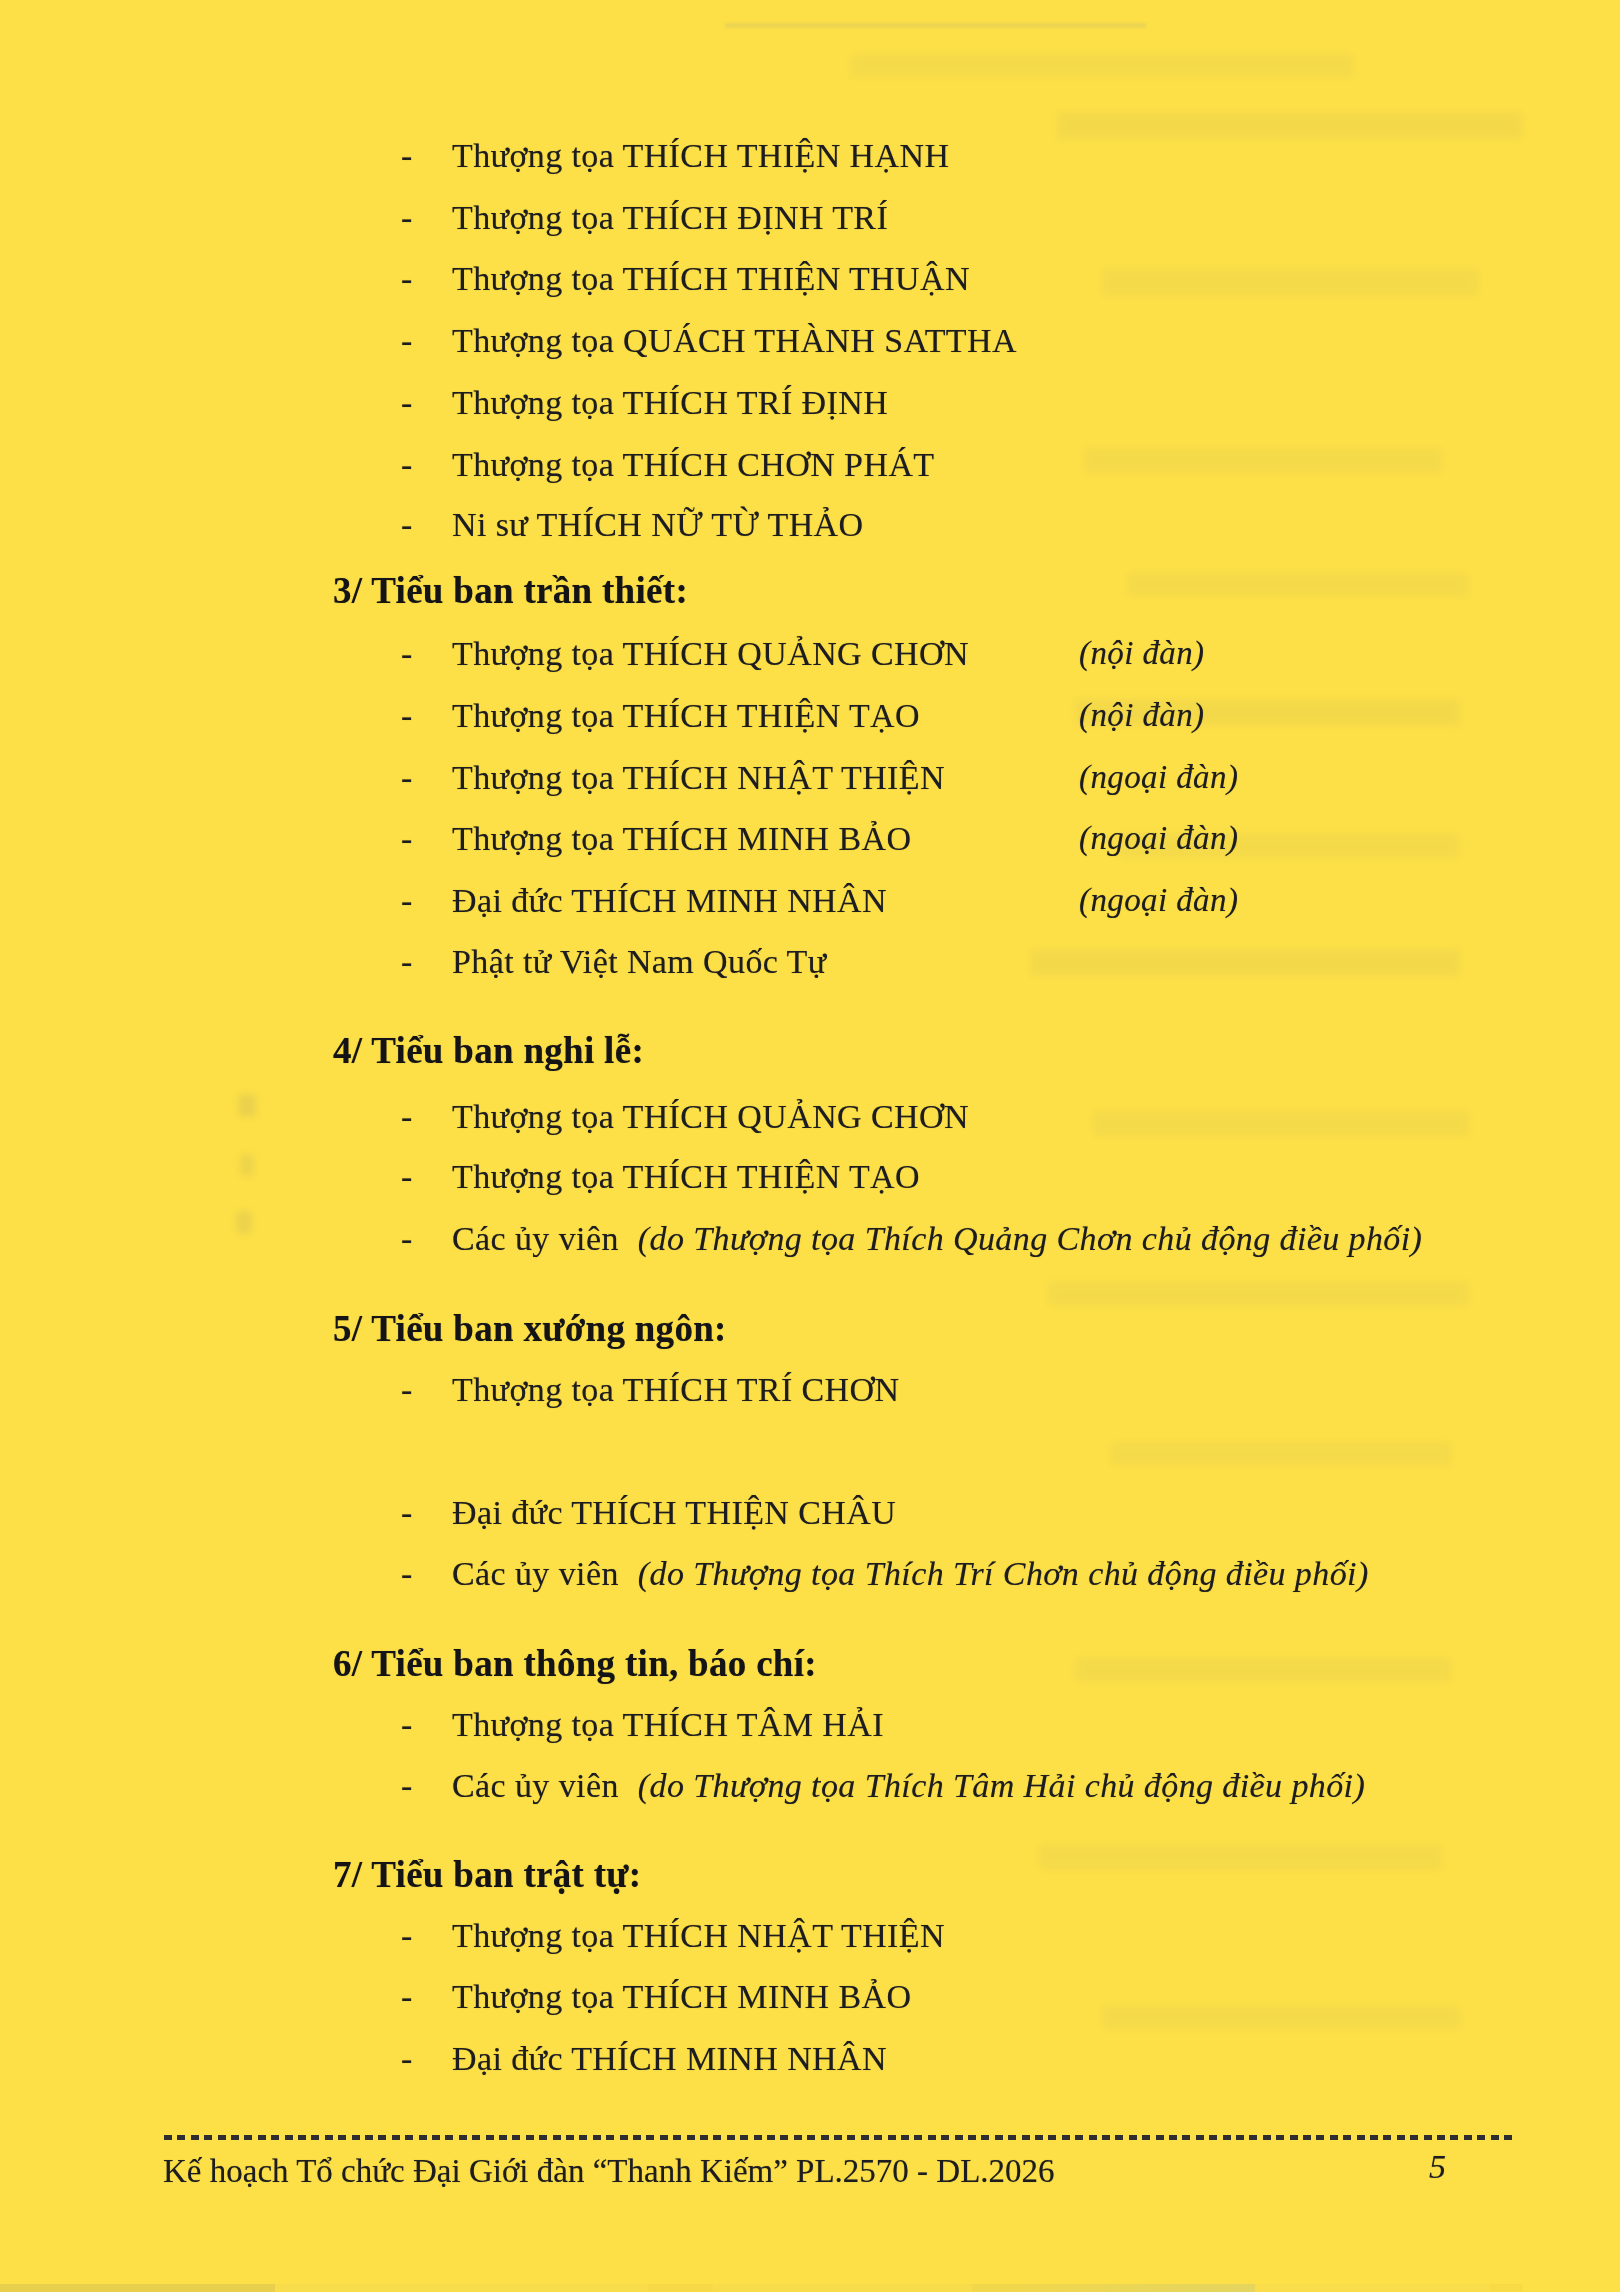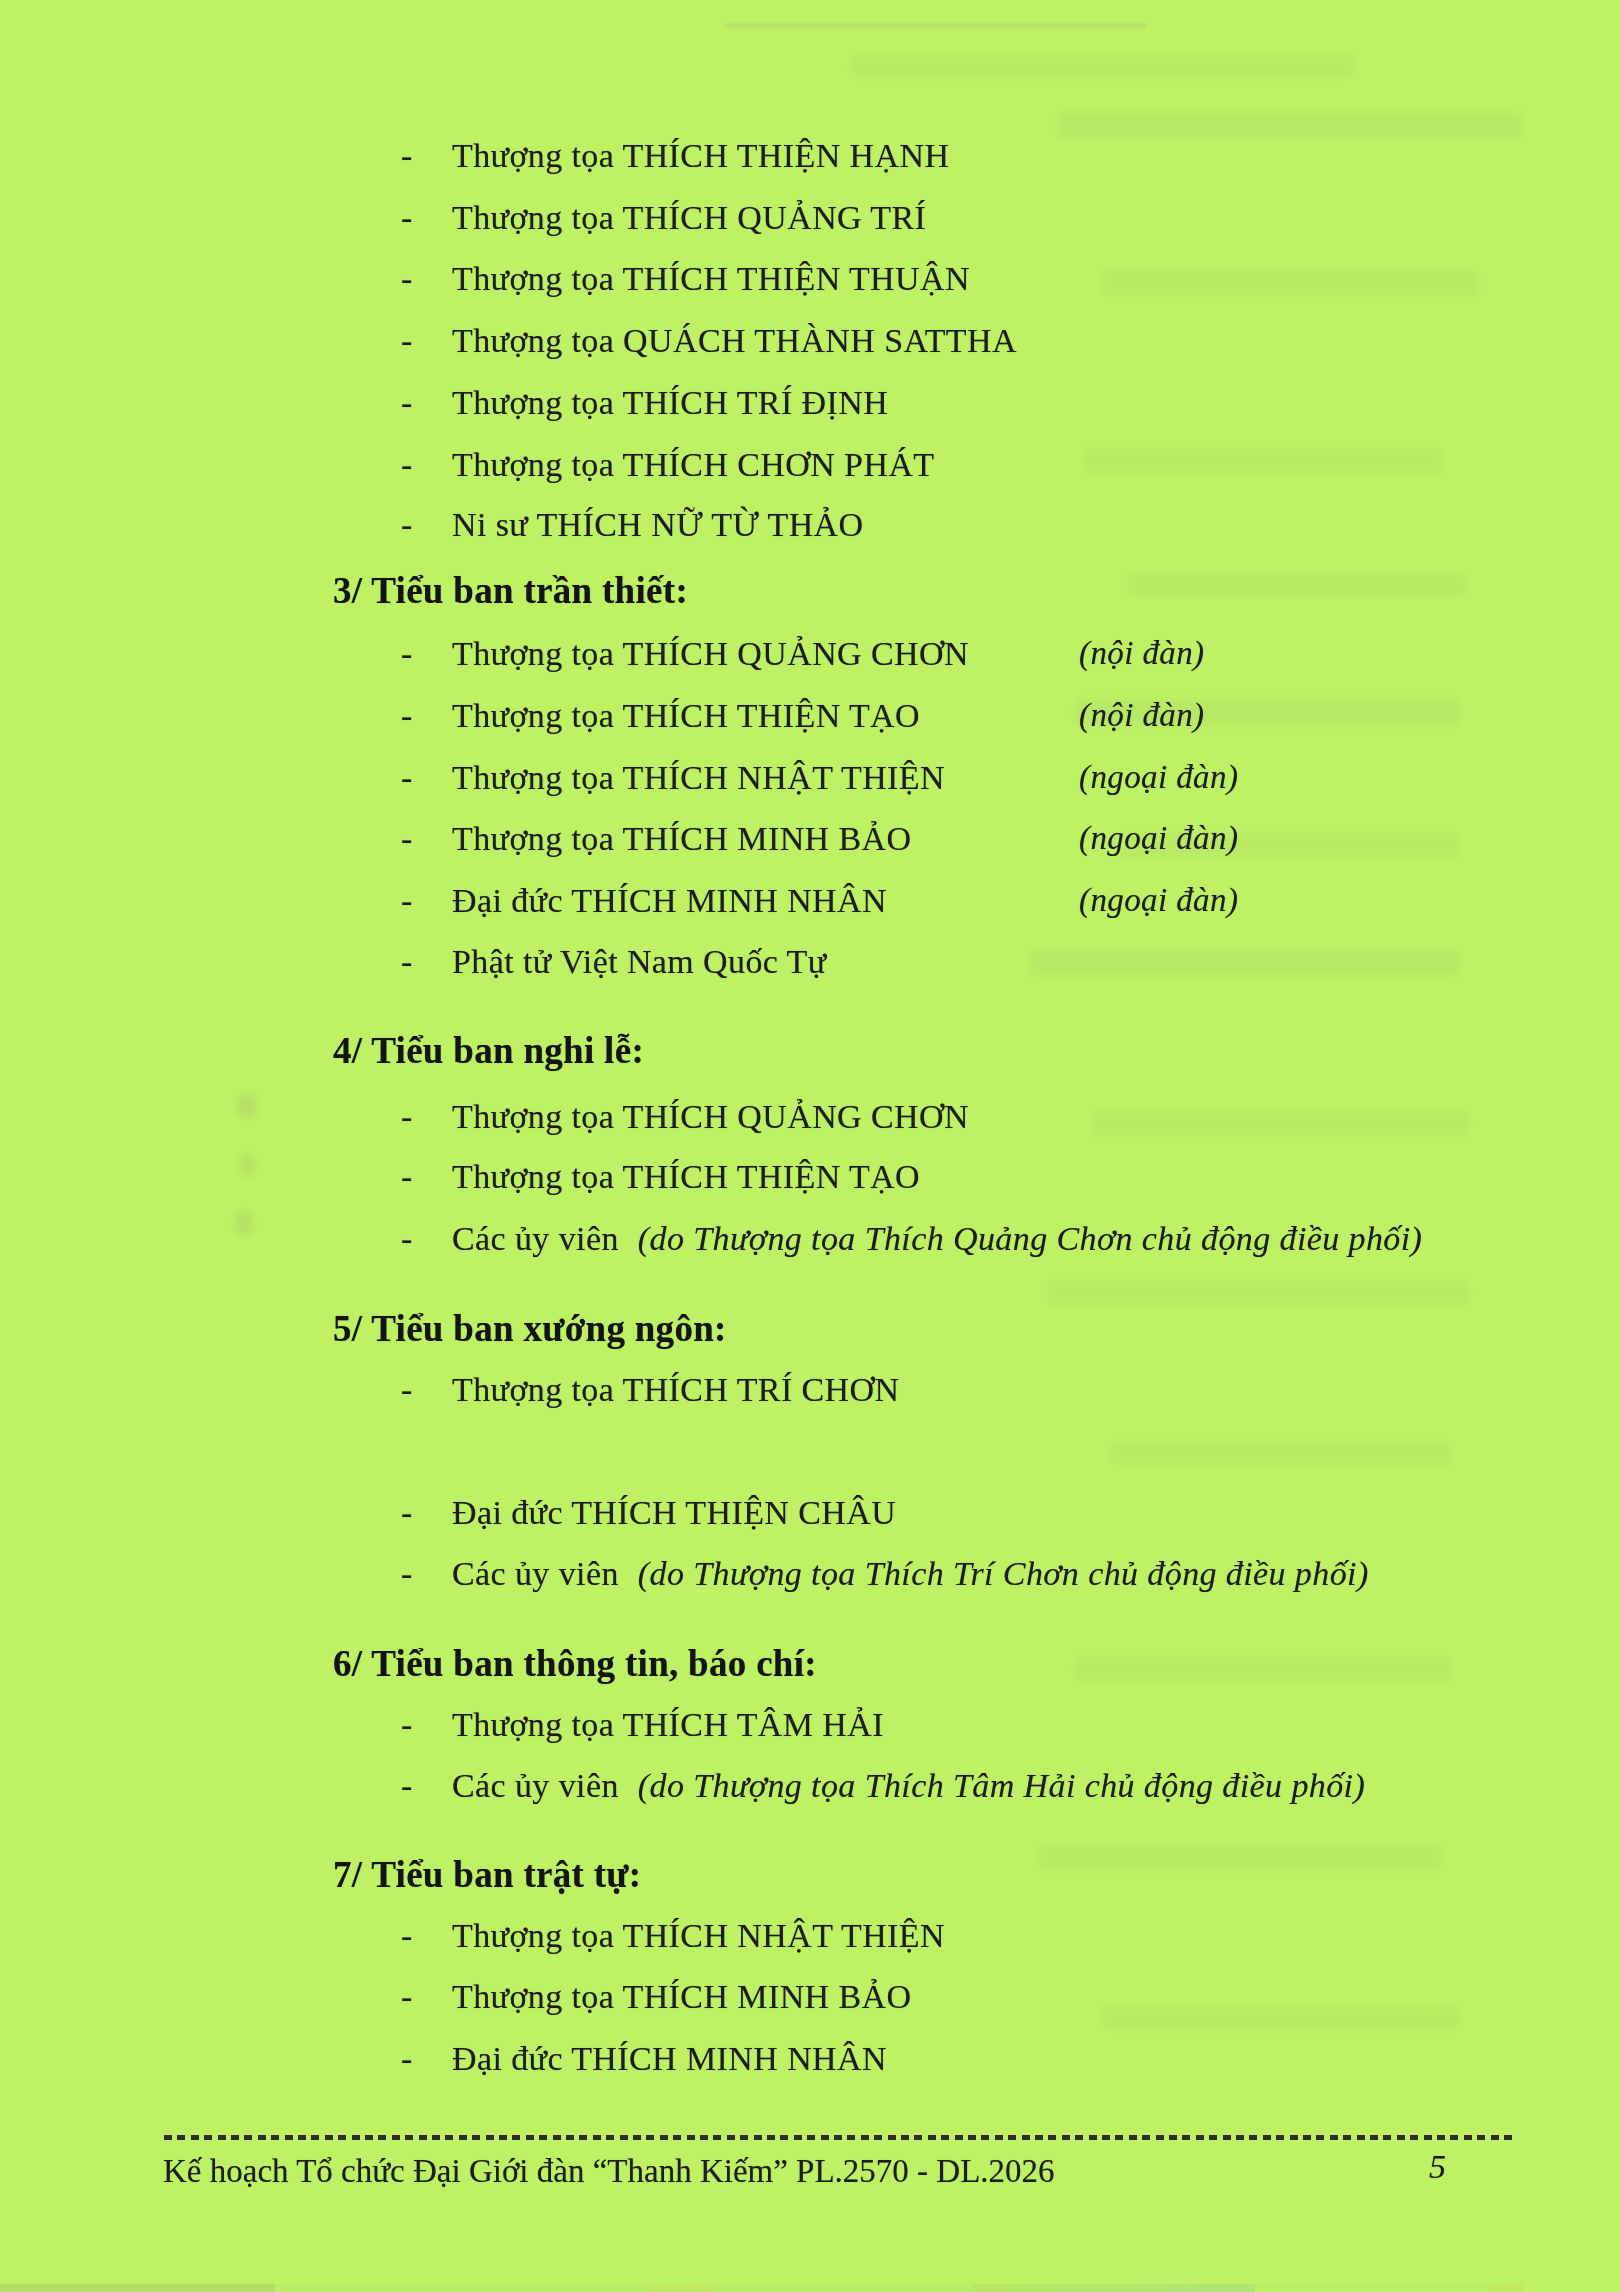--- a/index.html
+++ b/index.html
@@ -1,19 +1,19 @@
 <!DOCTYPE html>
 <html lang="vi" style="font-size:14.3px"><head>
 <meta charset="utf-8">
 <style>
   html,body{margin:0;padding:0;background:#e8e8e8;}
   .page{
     position:relative;
     width:1620px;height:2293px;
-    background:#bef264;
+    background:#fde047;
     overflow:hidden;
     font-family:"Liberation Serif","DejaVu Serif",serif;
     color:#1d1d20;
   }
   .txt{ text-shadow:0 0 0.9px rgba(25,25,28,.45); }
 
   .item{
     position:absolute;
     left:401px; right:18px;
     font-size:34px; line-height:45px;
@@ -103,21 +103,21 @@
   <div class="ghost" style="left:1039px;top:1845px;width:403px;height:25px;opacity:.05"></div>
   <div class="ghost" style="left:1102px;top:2006px;width:358px;height:23px;opacity:.05"></div>
   <div class="ghost" style="left:238px;top:1094px;width:18px;height:23px;opacity:.12"></div>
   <div class="ghost" style="left:240px;top:1154px;width:14.3px;height:21.5px;opacity:.10"></div>
   <div class="ghost" style="left:236px;top:1211px;width:16px;height:23px;opacity:.11"></div>
 
   <div class="item txt" style="top:133px">
     <span class="dash">-</span><span>Thượng tọa THÍCH THIỆN HẠNH</span>
   </div>
   <div class="item txt" style="top:195px">
-    <span class="dash">-</span><span>Thượng tọa THÍCH QUẢNG TRÍ</span>
+    <span class="dash">-</span><span>Thượng tọa THÍCH ĐỊNH TRÍ</span>
   </div>
   <div class="item txt" style="top:256px">
     <span class="dash">-</span><span>Thượng tọa THÍCH THIỆN THUẬN</span>
   </div>
   <div class="item txt" style="top:318px">
     <span class="dash">-</span><span>Thượng tọa QUÁCH THÀNH SATTHA</span>
   </div>
   <div class="item txt" style="top:380px">
     <span class="dash">-</span><span>Thượng tọa THÍCH TRÍ ĐỊNH</span>
   </div>

